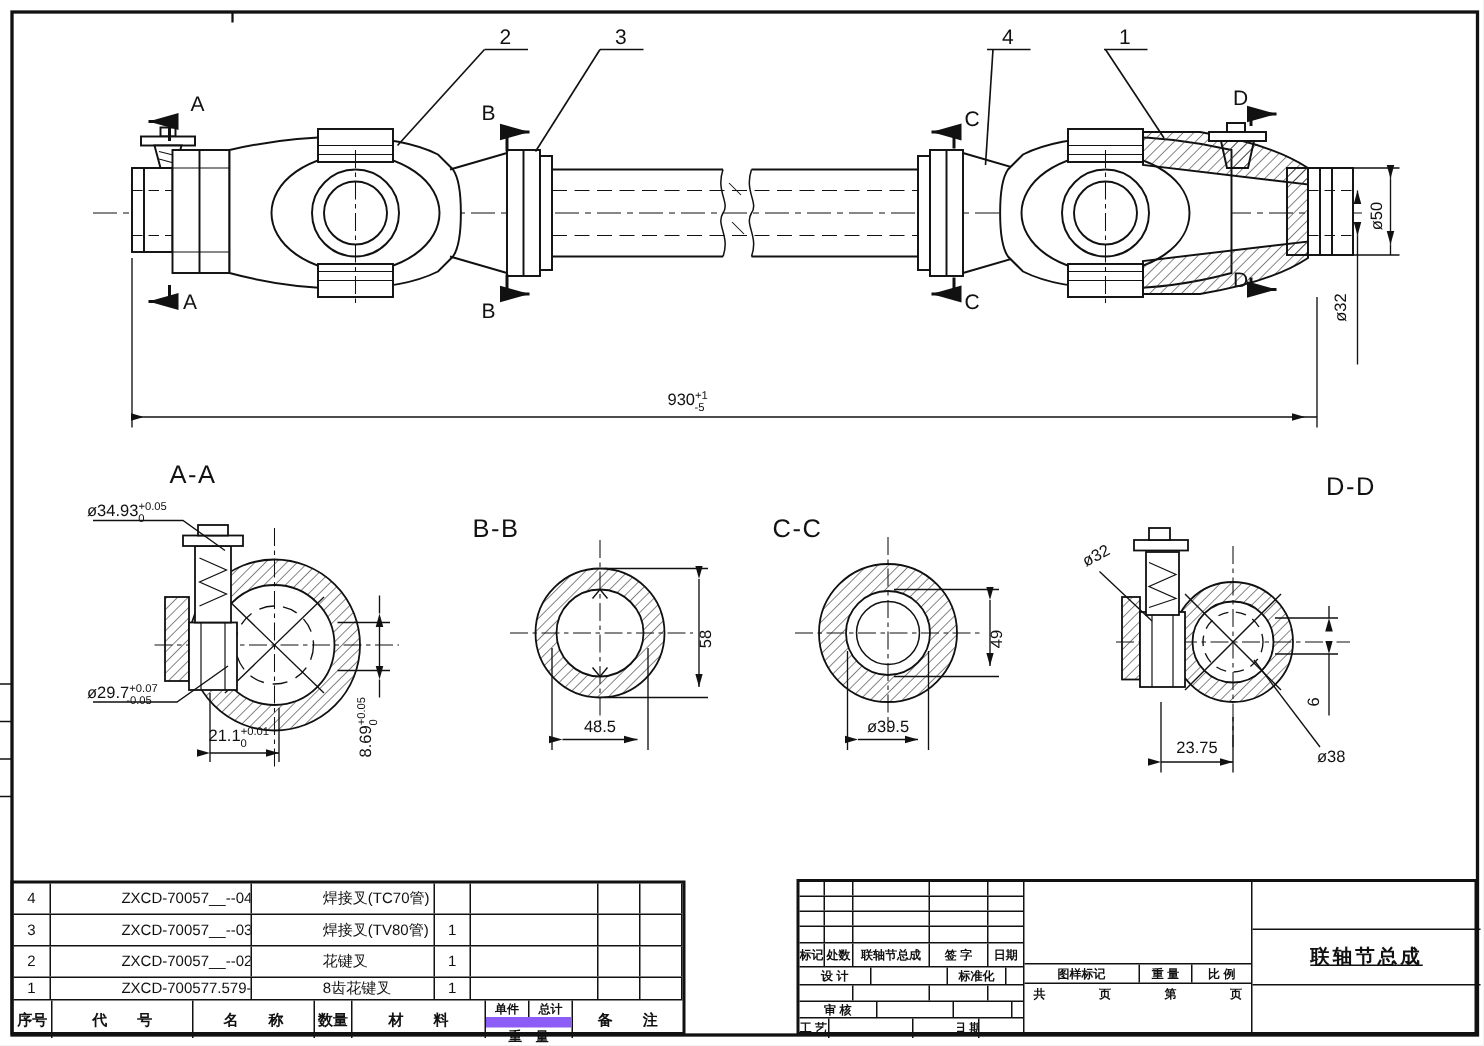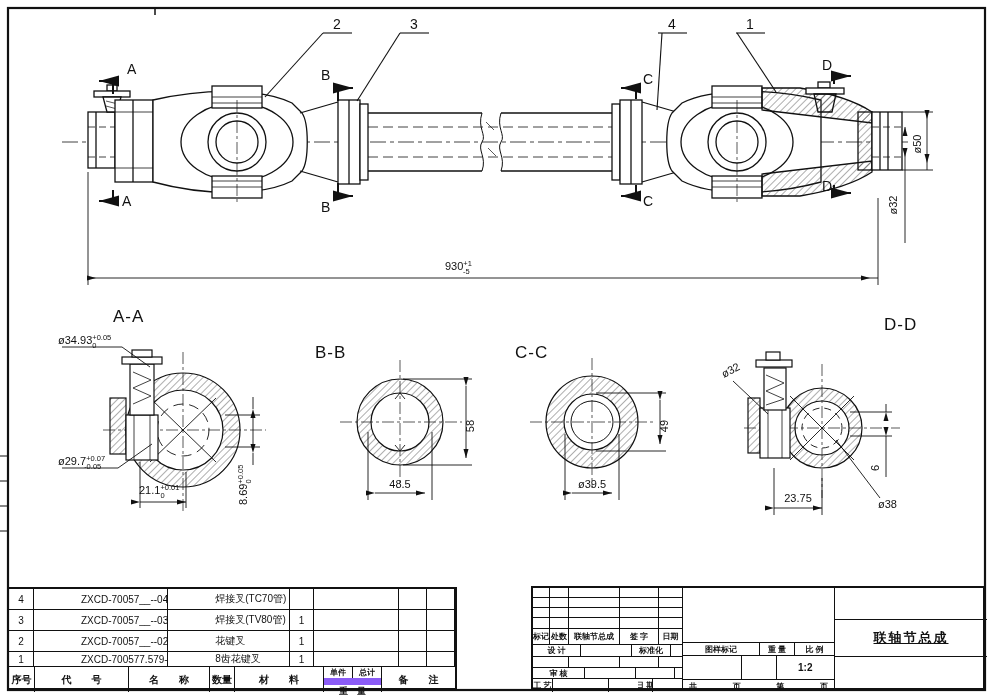--- a/index.html
+++ b/index.html
@@ -455,31 +455,20 @@
 
   <div class="tb-col" style="left:149px;width:152px;height:100%;border-left:1px solid #111;text-align:right;">
     <div class="tb-row" style="height:55px">
           <div class="tb-cell tb-blank" style="flex:1;border-right:none;"></div>
         </div>
     <div class="tb-row" style="height:13px">
       <div class="tb-cell" style="width:77px">图样标记</div>
       <div class="tb-cell" style="width:35px">重 量</div>
       <div class="tb-cell" style="flex:1">比 例</div>
     </div>
-    <div class="tb-row" style="height:24px">
-      <div class="tb-cell tb-blank mini" style="width:77px;padding:0;">
-            <span></span>
-            <span></span>
-            <span></span>
-            <span></span>
-            <span></span>
-          </div>
-      <div class="tb-cell tb-blank" style="width:35px"></div>
-      <div class="tb-cell" style="flex:1;font-size:10px;">1:2</div>
-    </div>
     <div class="tb-row" style="height:12px;border-bottom:none;">
       <div class="spread">
         <span>共</span>
         <span>页</span>
         <span>第</span>
         <span>页</span>
       </div>
     </div>
   </div>
 

